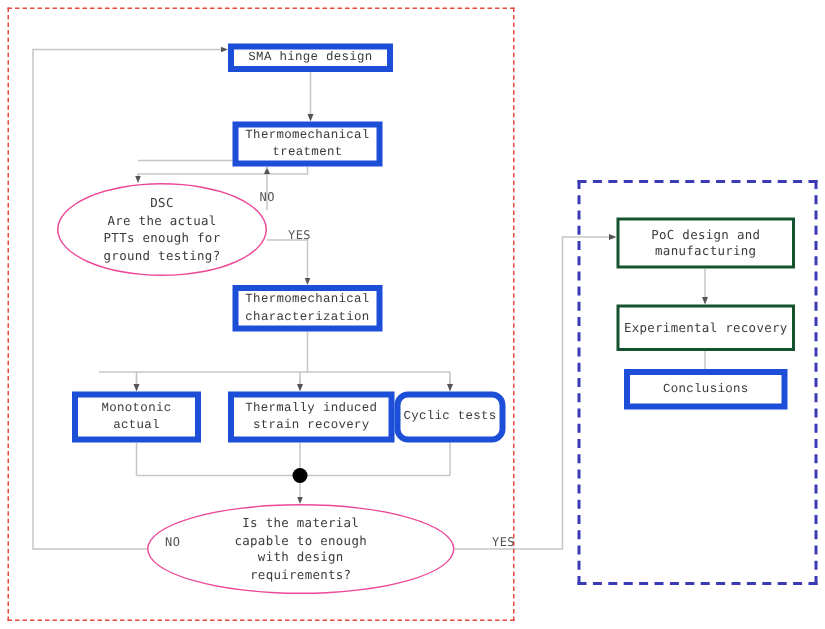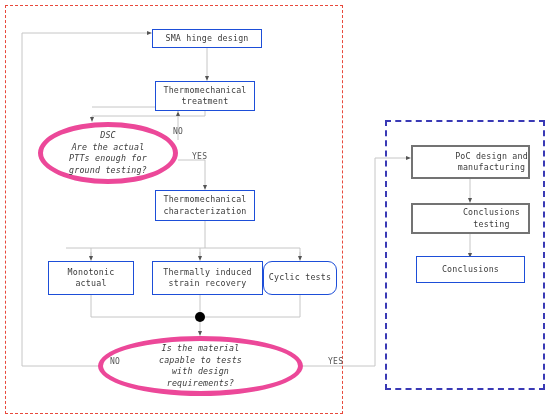--- a/index.html
+++ b/index.html
@@ -10,35 +10,35 @@
   .grp{position:absolute;box-sizing:border-box;}
   #group-left{left:5px;top:5px;width:338px;height:409px;
               border:1px dashed #e8493c;}
   #group-right{left:385px;top:120px;width:160px;height:270px;
                border:2px dashed #3a3ab5;}
 
   .node{position:absolute;box-sizing:border-box;background:#ffffff;
         display:flex;align-items:center;justify-content:center;
         text-align:center;color:#3b3b3b;font-size:8.3px;line-height:11.5px;
         letter-spacing:0.2px;white-space:pre-line;}
-  .box{border:1px solid #1d4ed8;}
-  .box-thick{border:2px solid #737373;padding-left:42px;}
-  .ellipse{border:5px solid #ec4899;border-radius:50%;font-style:italic;}
+  .box{border:4px solid #1d4ed8;font-family:Liberation Mono, monospace;}
+  .box-thick{border:2px solid #14532d;}
+  .ellipse{border:1px solid #ec4899;border-radius:50%;}
 
   #n-sma{left:152px;top:29px;width:110px;height:19px;}
   #n-tmt{left:155px;top:81px;width:100px;height:30px;}
   #n-dsc{left:38px;top:122px;width:140px;height:62px;}
   #n-tmc{left:155px;top:190px;width:100px;height:31px;}
   #n-mono{left:48px;top:261px;width:86px;height:34px;}
   #n-tisr{left:152px;top:261px;width:111px;height:34px;}
   #n-cyc{left:263px;top:261px;width:74px;height:34px;border-radius:9px;}
   #n-mat{left:98px;top:336px;width:205px;height:60px;}
   #n-poc{left:411px;top:145px;width:119px;height:34px;}
   #n-exp{left:411px;top:203px;width:119px;height:31px;}
-  #n-con{left:416px;top:256px;width:109px;height:27px;}
+  #n-con{left:416px;top:246px;width:109px;height:27px;}
 
   .lbl{position:absolute;color:#555;font-size:8px;letter-spacing:0.3px;padding-left:32px;}
   #lbl-no1{left:141px;top:127px;}
   #lbl-yes1{left:160px;top:152px;}
   #lbl-no2{left:78px;top:357px;}
   #lbl-yes2{left:296px;top:357px;}
 </style>
 </head>
 <body>
 
@@ -90,24 +90,24 @@
 PTTs enough for
 ground testing?</div>
 <div class="node box" id="n-tmc">Thermomechanical
 characterization</div>
 <div class="node box" id="n-mono">Monotonic
 actual</div>
 <div class="node box" id="n-tisr">Thermally induced
 strain recovery</div>
 <div class="node box" id="n-cyc">Cyclic tests</div>
 <div class="node ellipse" id="n-mat">Is the material
-capable to tests
+capable to enough
 with design
 requirements?</div>
 <div class="node box-thick" id="n-poc">PoC design and
 manufacturing</div>
-<div class="node box-thick" id="n-exp">Conclusions testing</div>
+<div class="node box-thick" id="n-exp">Experimental recovery</div>
 <div class="node box" id="n-con">Conclusions</div>
 
 <div class="lbl" id="lbl-no1">NO</div>
 <div class="lbl" id="lbl-yes1">YES</div>
 <div class="lbl" id="lbl-no2">NO</div>
 <div class="lbl" id="lbl-yes2">YES</div>
 
 </body></html>

